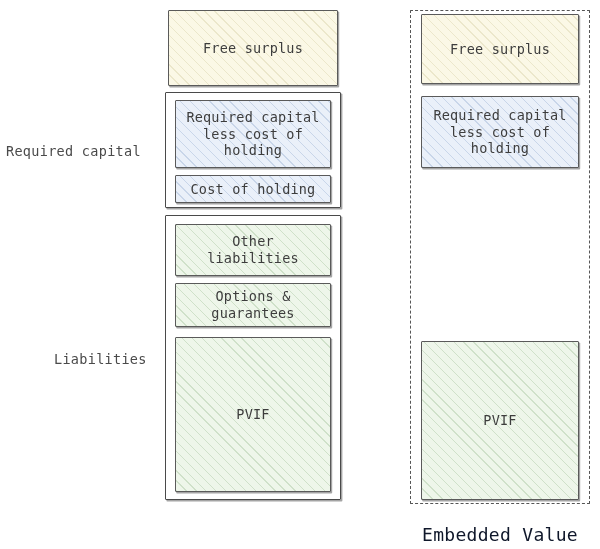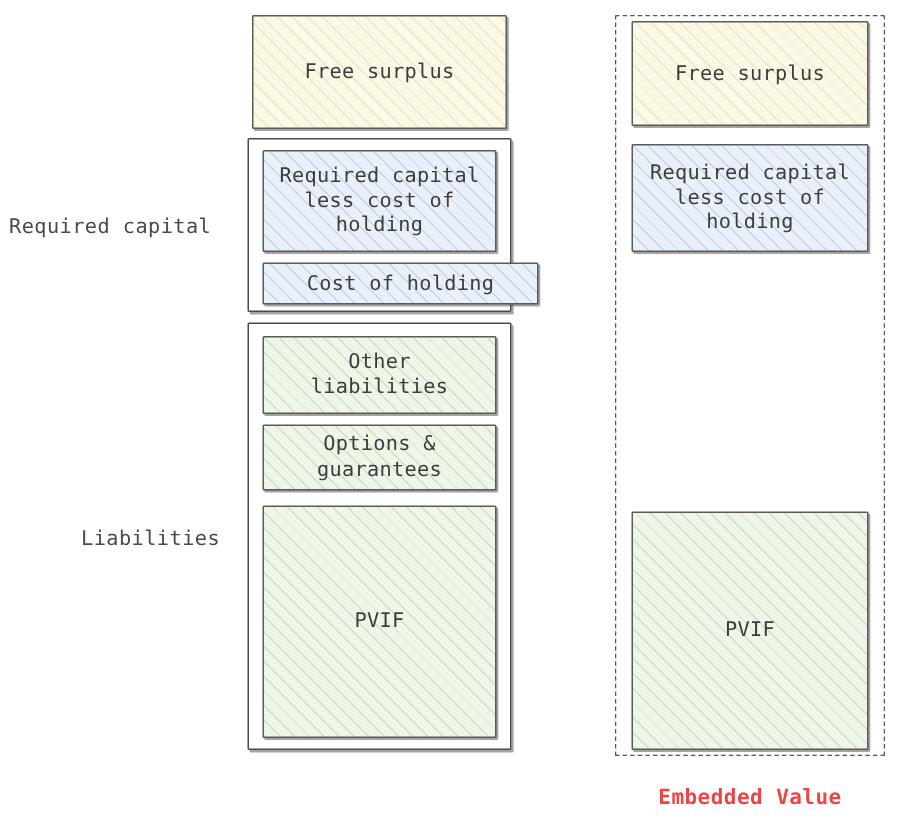--- a/index.html
+++ b/index.html
@@ -93,44 +93,43 @@
   
   .side-label {
     position: absolute;
     font-size: 13.5px;
     color: #4a4a4a;
     letter-spacing: 0.3px;
     white-space: nowrap;
   }
   .caption-label {
     position: absolute;
-    font-size: 14px;
-    color: #ef4444;
+    font-size: 18px;
+    color: #0f172a;
     letter-spacing: 0.3px;
     white-space: nowrap;
     text-align: center;
-    font-weight: bold;
   }
 </style>
 </head>
 <body>
 
 <div class="canvas">
 
   <div class="box fill-cream" style="left:168px; top:10px; width:170px; height:76px;">
     <span>Free surplus</span>
   </div>
 
   <div class="group-box" style="left:165px; top:92px; width:176px; height:116px;"></div>
 
   <div class="box fill-blue" style="left:175px; top:100px; width:156px; height:68px;">
     <span>Required capital<br>less cost of<br>holding</span>
   </div>
 
-  <div class="box fill-blue" style="left:175px; top:175px; width:184px; height:28px;">
+  <div class="box fill-blue" style="left:175px; top:175px; width:156px; height:28px;">
     <span>Cost of holding</span>
   </div>
 
   <div class="group-box" style="left:165px; top:215px; width:176px; height:285px;"></div>
 
   <div class="box fill-green" style="left:175px; top:283px; width:156px; height:44px;">
     <span>Options &amp;<br>guarantees</span>
   </div>
 
   <div class="box fill-green" style="left:175px; top:224px; width:156px; height:52px;">

